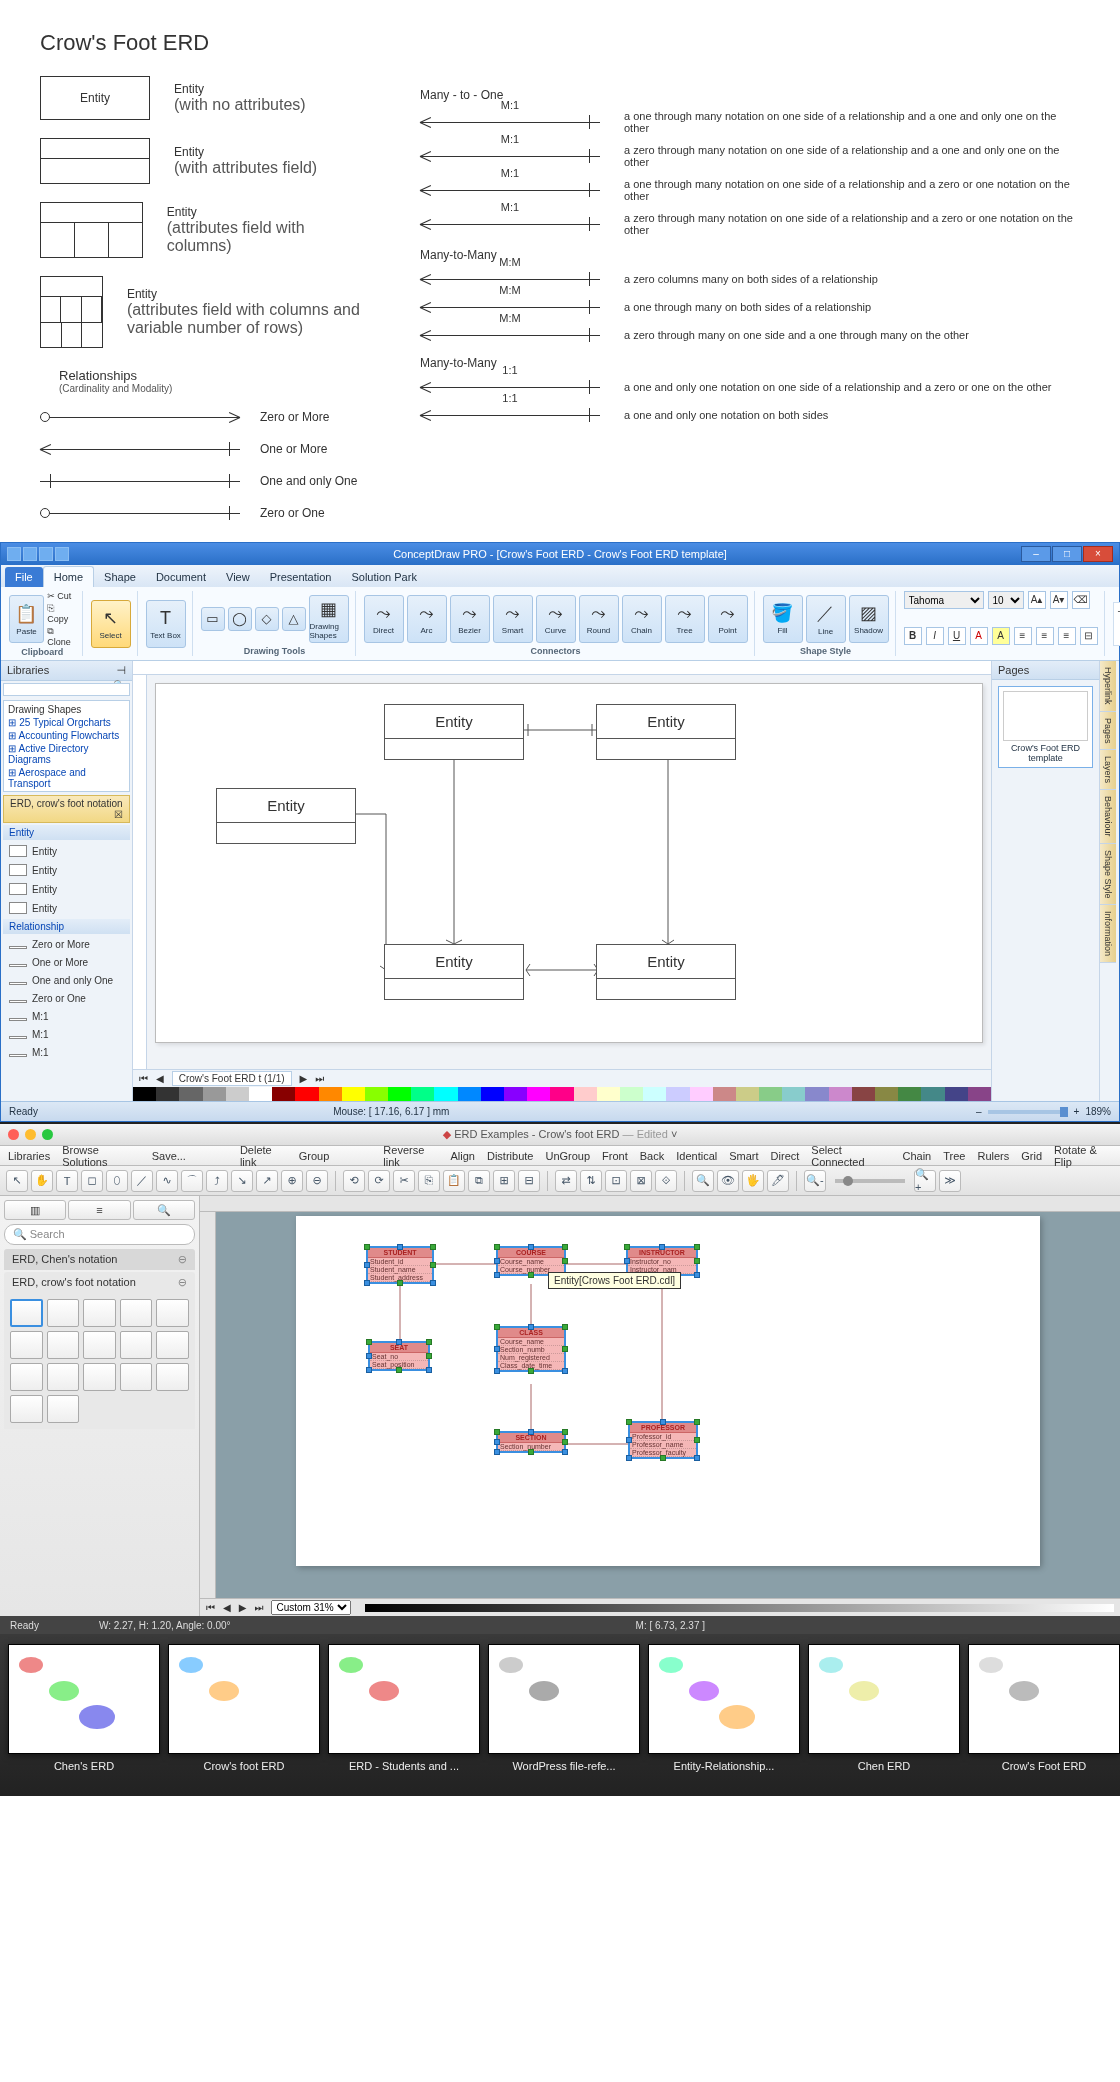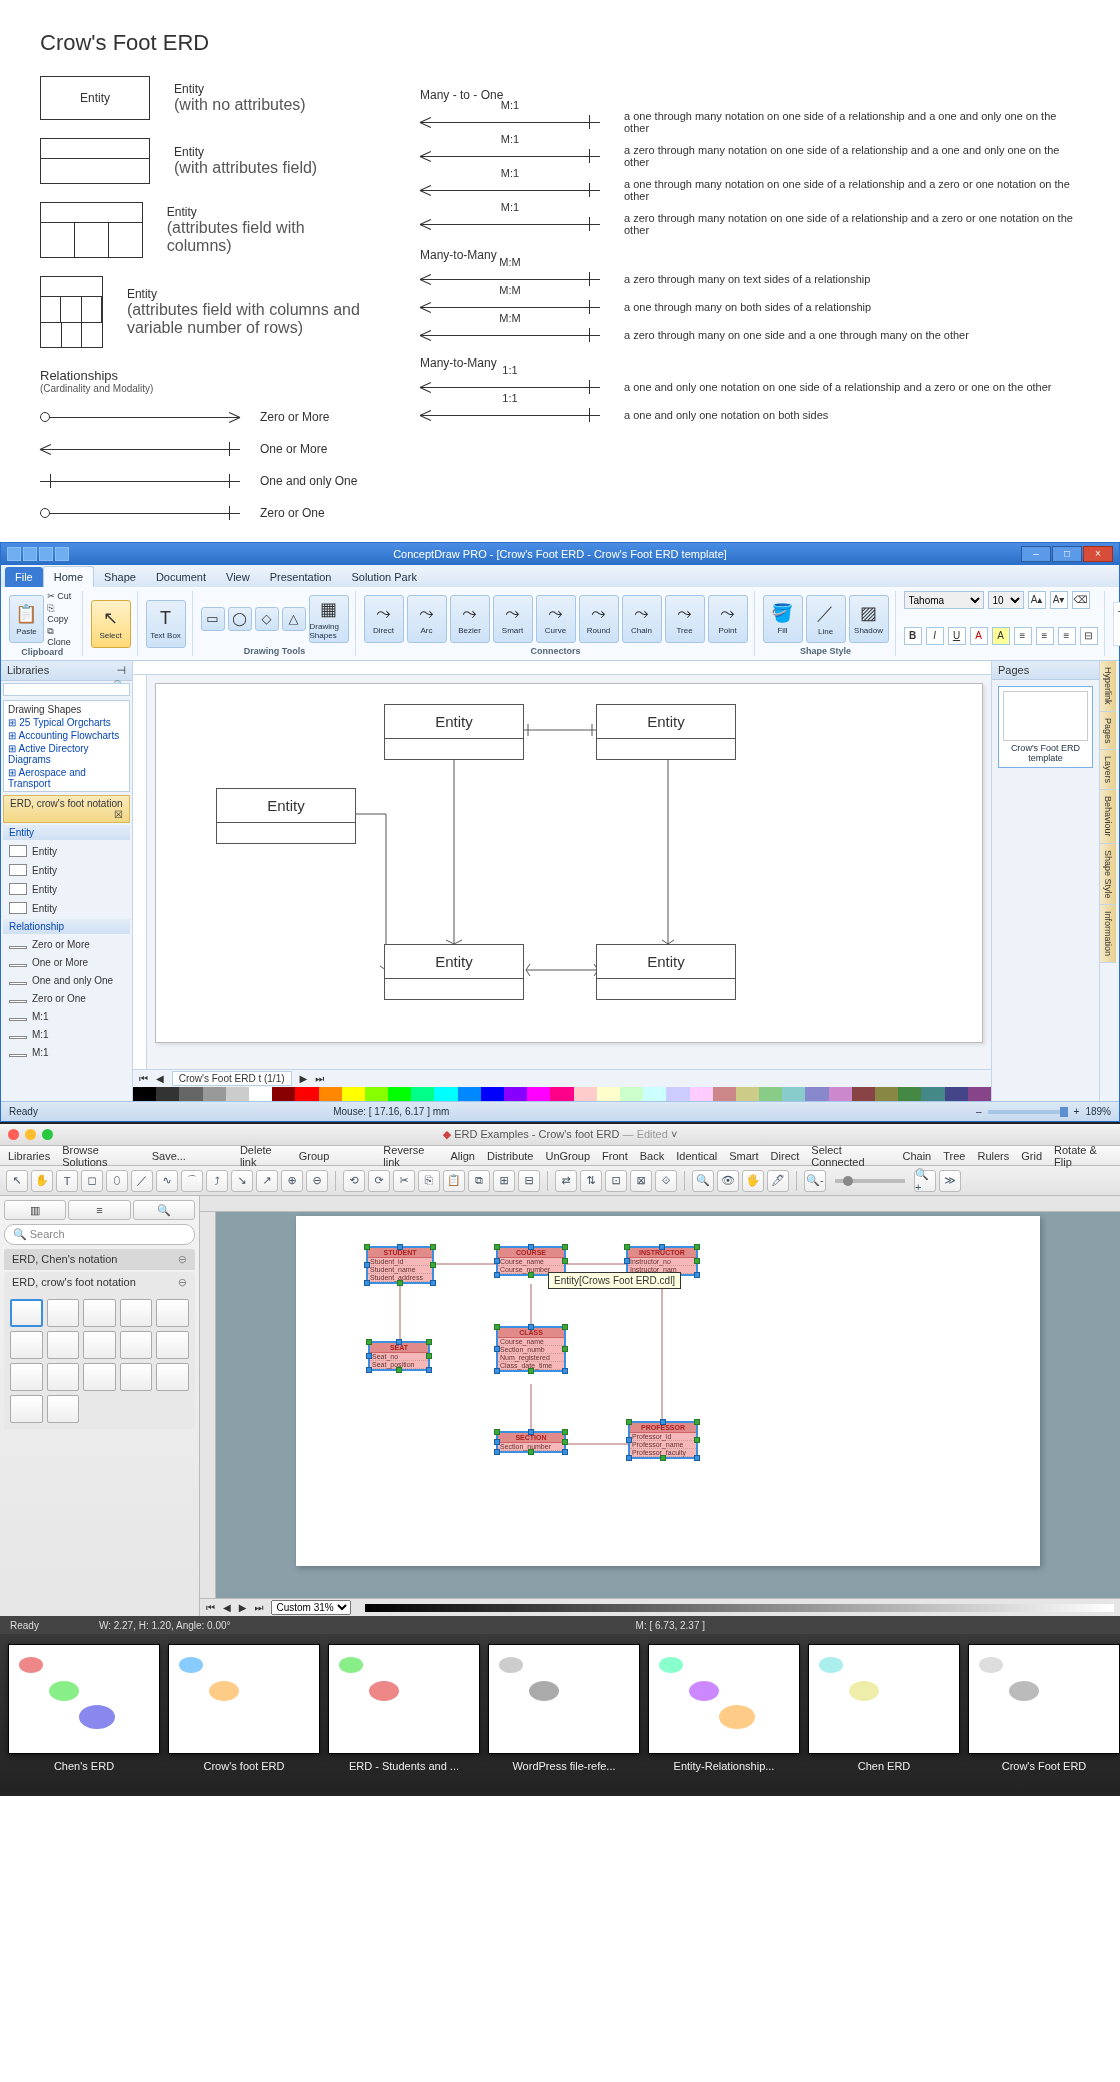--- a/index.html
+++ b/index.html
@@ -24,21 +24,21 @@
 .entity-box.cols .bd > div { flex:1; border-right:1px solid #333; }
 .entity-box.cols .bd > div:last-child { border-right:none; }
 .entity-box.rows .bd { height: 50px; flex-direction:column; display:flex; }
 .entity-box.rows .bd .brow { flex:1; display:flex; border-bottom:1px solid #333; }
 .entity-box.rows .bd .brow:last-child { border-bottom:none; }
 .entity-box.rows .bd .brow > div { flex:1; border-right:1px solid #333; }
 .entity-box.rows .bd .brow > div:last-child { border-right:none; }
 .entity-label { font-size: 12px; }
 .entity-label .sub { font-size: 16px; color:#555; }
 
-.rel-section-title { margin-top: 20px; font-size: 13px; }
+.rel-section-title { margin-top: 20px; font-size: 13px; margin-left: 19px; }
 .rel-section-title .sub { font-size: 10px; color:#555; }
 
 .rel-row { display:flex; align-items:center; gap: 20px; margin-top: 14px; }
 .rel-line { width: 200px; height: 18px; position:relative; }
 .rel-line .hline { position:absolute; left:0; right:0; top:50%; height:1px; background:#333; }
 .rel-line .tick-left, .rel-line .tick-right { position:absolute; top:2px; bottom:2px; width:1px; background:#333; }
 .rel-line .tick-left { left:10px; } .rel-line .tick-right { right:10px; }
 .rel-line .circle-left, .rel-line .circle-right { position:absolute; width:10px; height:10px; border:1px solid #333; border-radius:50%; background:#fff; top:50%; margin-top:-5px; }
 .rel-line .circle-left { left:0; }
 .rel-line .crow-left::before, .rel-line .crow-left::after,
@@ -327,21 +327,21 @@
           <div class="desc">a zero through many notation on one side of a relationship and a zero or one notation on the other</div>
         </div>
         <div class="rsec-title">Many-to-Many</div>
         <div class="rright-row">
           <div class="rel-line" style="position:relative">
             <div class="hline"></div>
             <div class="crow-left"></div>
             <div class="tick-right"></div>
             <div class="center-label">M:M</div>
           </div>
-          <div class="desc">a zero through many on text sides of a relationship</div>
+          <div class="desc">a zero columns many on both sides of a relationship</div>
         </div>
         <div class="rright-row">
           <div class="rel-line" style="position:relative">
             <div class="hline"></div>
             <div class="crow-left"></div>
             <div class="tick-right"></div>
             <div class="center-label">M:M</div>
           </div>
           <div class="desc">a one through many on both sides of a relationship</div>
         </div>

